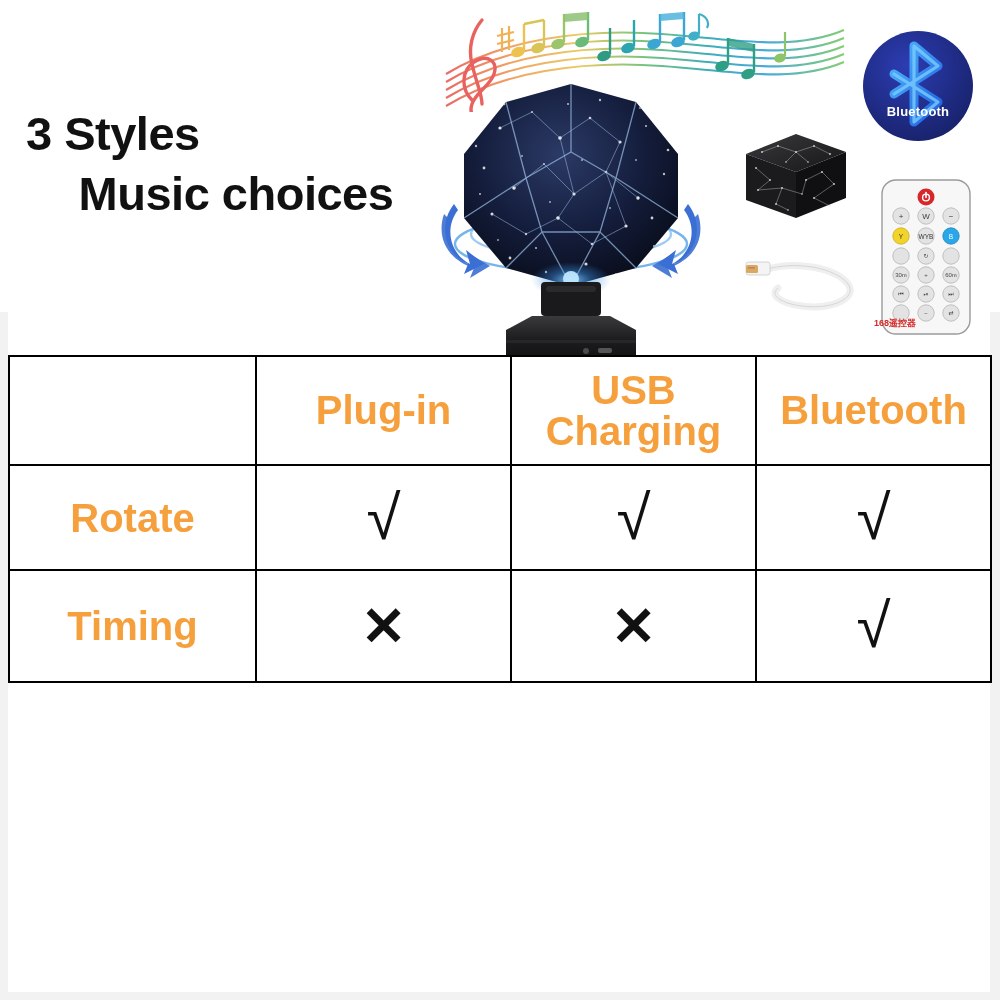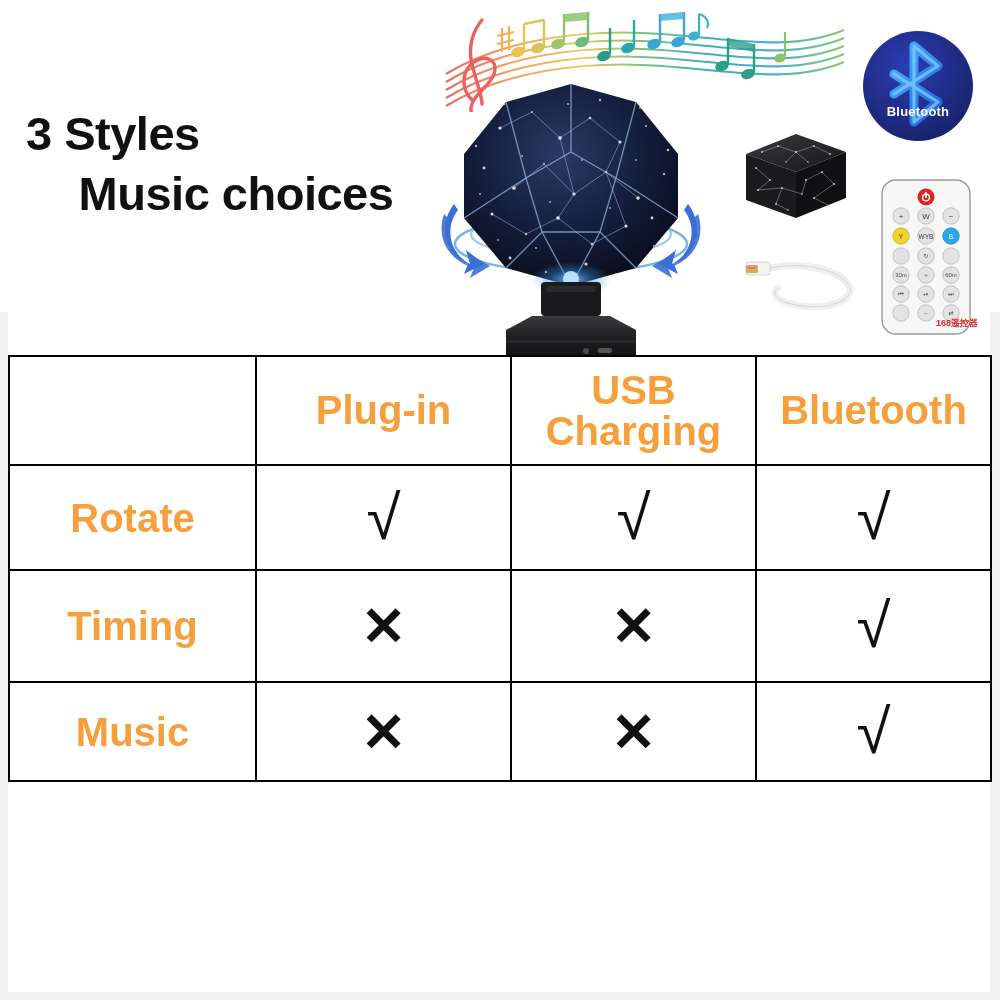--- a/index.html
+++ b/index.html
@@ -111,21 +111,21 @@
     left: 874px;
     top: 178px;
     width: 104px;
     height: 158px;
   }
   .remote .remote-label {
     position: absolute;
     left: 0;
     bottom: 6px;
     width: 104px;
-    text-align: right;
+    text-align: left;
     color: #d42a2a;
     font-size: 9px;
     font-weight: bold;
   }
 
   
   .cmp-table {
     position: absolute;
     left: 8px;
     top: 355px;
@@ -584,30 +584,16 @@
           <span class="mark mark-cross">✕</span>
         </td>
         <td>
           <span class="mark mark-cross">✕</span>
         </td>
         <td>
           <span class="mark mark-check">√</span>
         </td>
       </tr>
 
-      <tr class="row-mus">
-        <td>
-          <div class="rowlabel">Music</div>
-        </td>
-        <td>
-          <span class="mark mark-cross">✕</span>
-        </td>
-        <td>
-          <span class="mark mark-cross">✕</span>
-        </td>
-        <td>
-          <span class="mark mark-check">√</span>
-        </td>
-      </tr>
     </tbody>
   </table>
 
 </div>
 
 </body></html>

